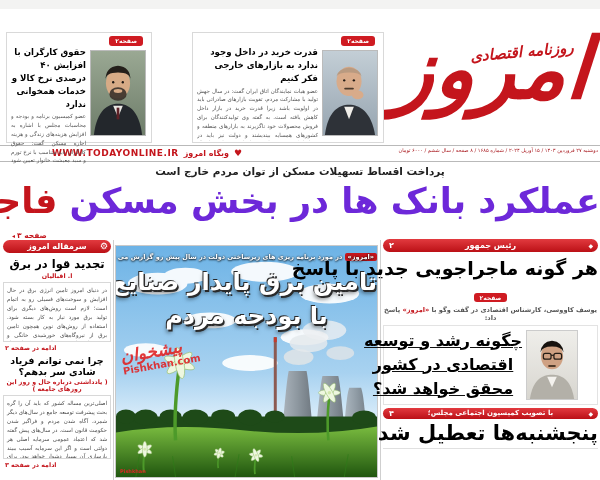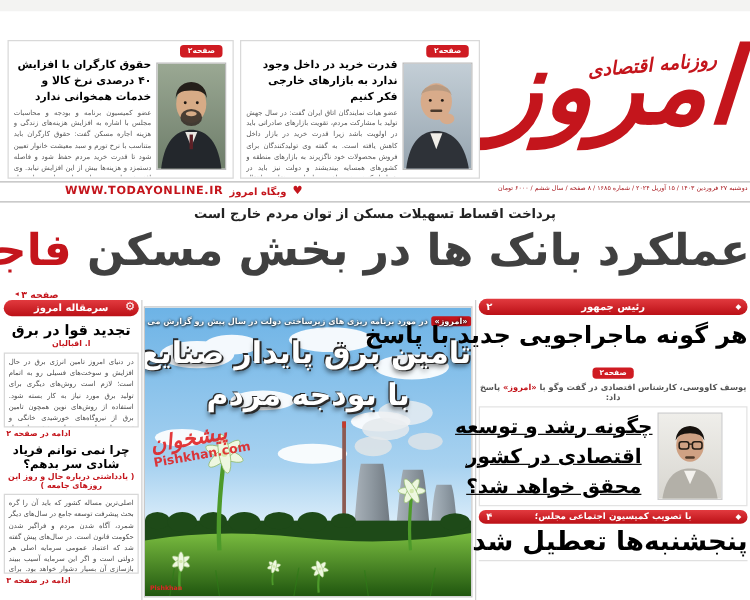--- a/index.html
+++ b/index.html
@@ -37,41 +37,41 @@
   .site-strip { position:absolute; top:148px; left:52px; display:flex; align-items:center; gap:5px; direction:ltr; }
   .site-url { font-size:9px; font-weight:bold; color:#c4151c; letter-spacing:.5px; }
   .site-label { font-size:8px; font-weight:bold; color:#c4151c; direction:rtl; }
   .site-logo { color:#c4151c; font-size:9px; line-height:1; }
 
   
   .tbox {
     position:absolute; top:32px; height:111px; border:1px solid #d9d9d9;
     background:#fff; direction:rtl;
   }
-  .tbox1 { left:6px;  width:181px; }
+  .tbox1 { left:6px;  width:146px; }
   .tbox2 { left:192px; width:192px; }
   .pill {
     display:inline-block; background:#cf1b22; color:#fff; font-size:6px; font-weight:bold;
     border-radius:3px; padding:1px 6px; line-height:1.3;
   }
   .tbox .pill { position:absolute; top:3px; left:8px; }  
   .tbox .pill.rtl-right { left:auto; right:8px; }
   .tbox-inner { display:flex; flex-direction:row-reverse; gap:4px; padding:13px 5px 3px 4px; height:100%; }
   .tphoto { flex:0 0 56px; height:86px; border:1px solid #bbb; margin-top:4px; }
   .tphoto svg { display:block; width:100%; height:100%; }
   .tcontent { flex:1; min-width:0; }
   .thead { font-size:8.6px; font-weight:bold; line-height:1.5; text-align:right; color:#000; }
   .tbody { font-size:5.5px; line-height:1.6; color:#555; text-align:justify; margin-top:2px; max-height:54px; overflow:hidden; }
 
   
   .lead-kicker { position:absolute; top:165px; left:0; width:600px; text-align:center;
     font-size:10.5px; font-weight:bold; color:#222; direction:rtl; }
   .lead-headline { position:absolute; top:178px; left:0; width:600px; text-align:center;
     font-size:35px; font-weight:800; direction:rtl; white-space:nowrap; line-height:1.35; }
-  .lead-headline .black { color:#404040; }
+  .lead-headline .black { color:#6d28d9; }
   .page-ref { position:absolute; top:231px; left:12px; font-size:7.5px; font-weight:bold; color:#c4151c;
     display:flex; align-items:center; gap:2px; }
   .page-ref .arrow { font-size:6px; }
 
   
   .vline { position:absolute; top:240px; height:240px; border-left:1px solid #cfcfcf; }
   .v1 { left:113px; } .v2 { left:380px; }
 
   
   .leftcol { position:absolute; left:3px; top:240px; width:108px; direction:rtl; }

